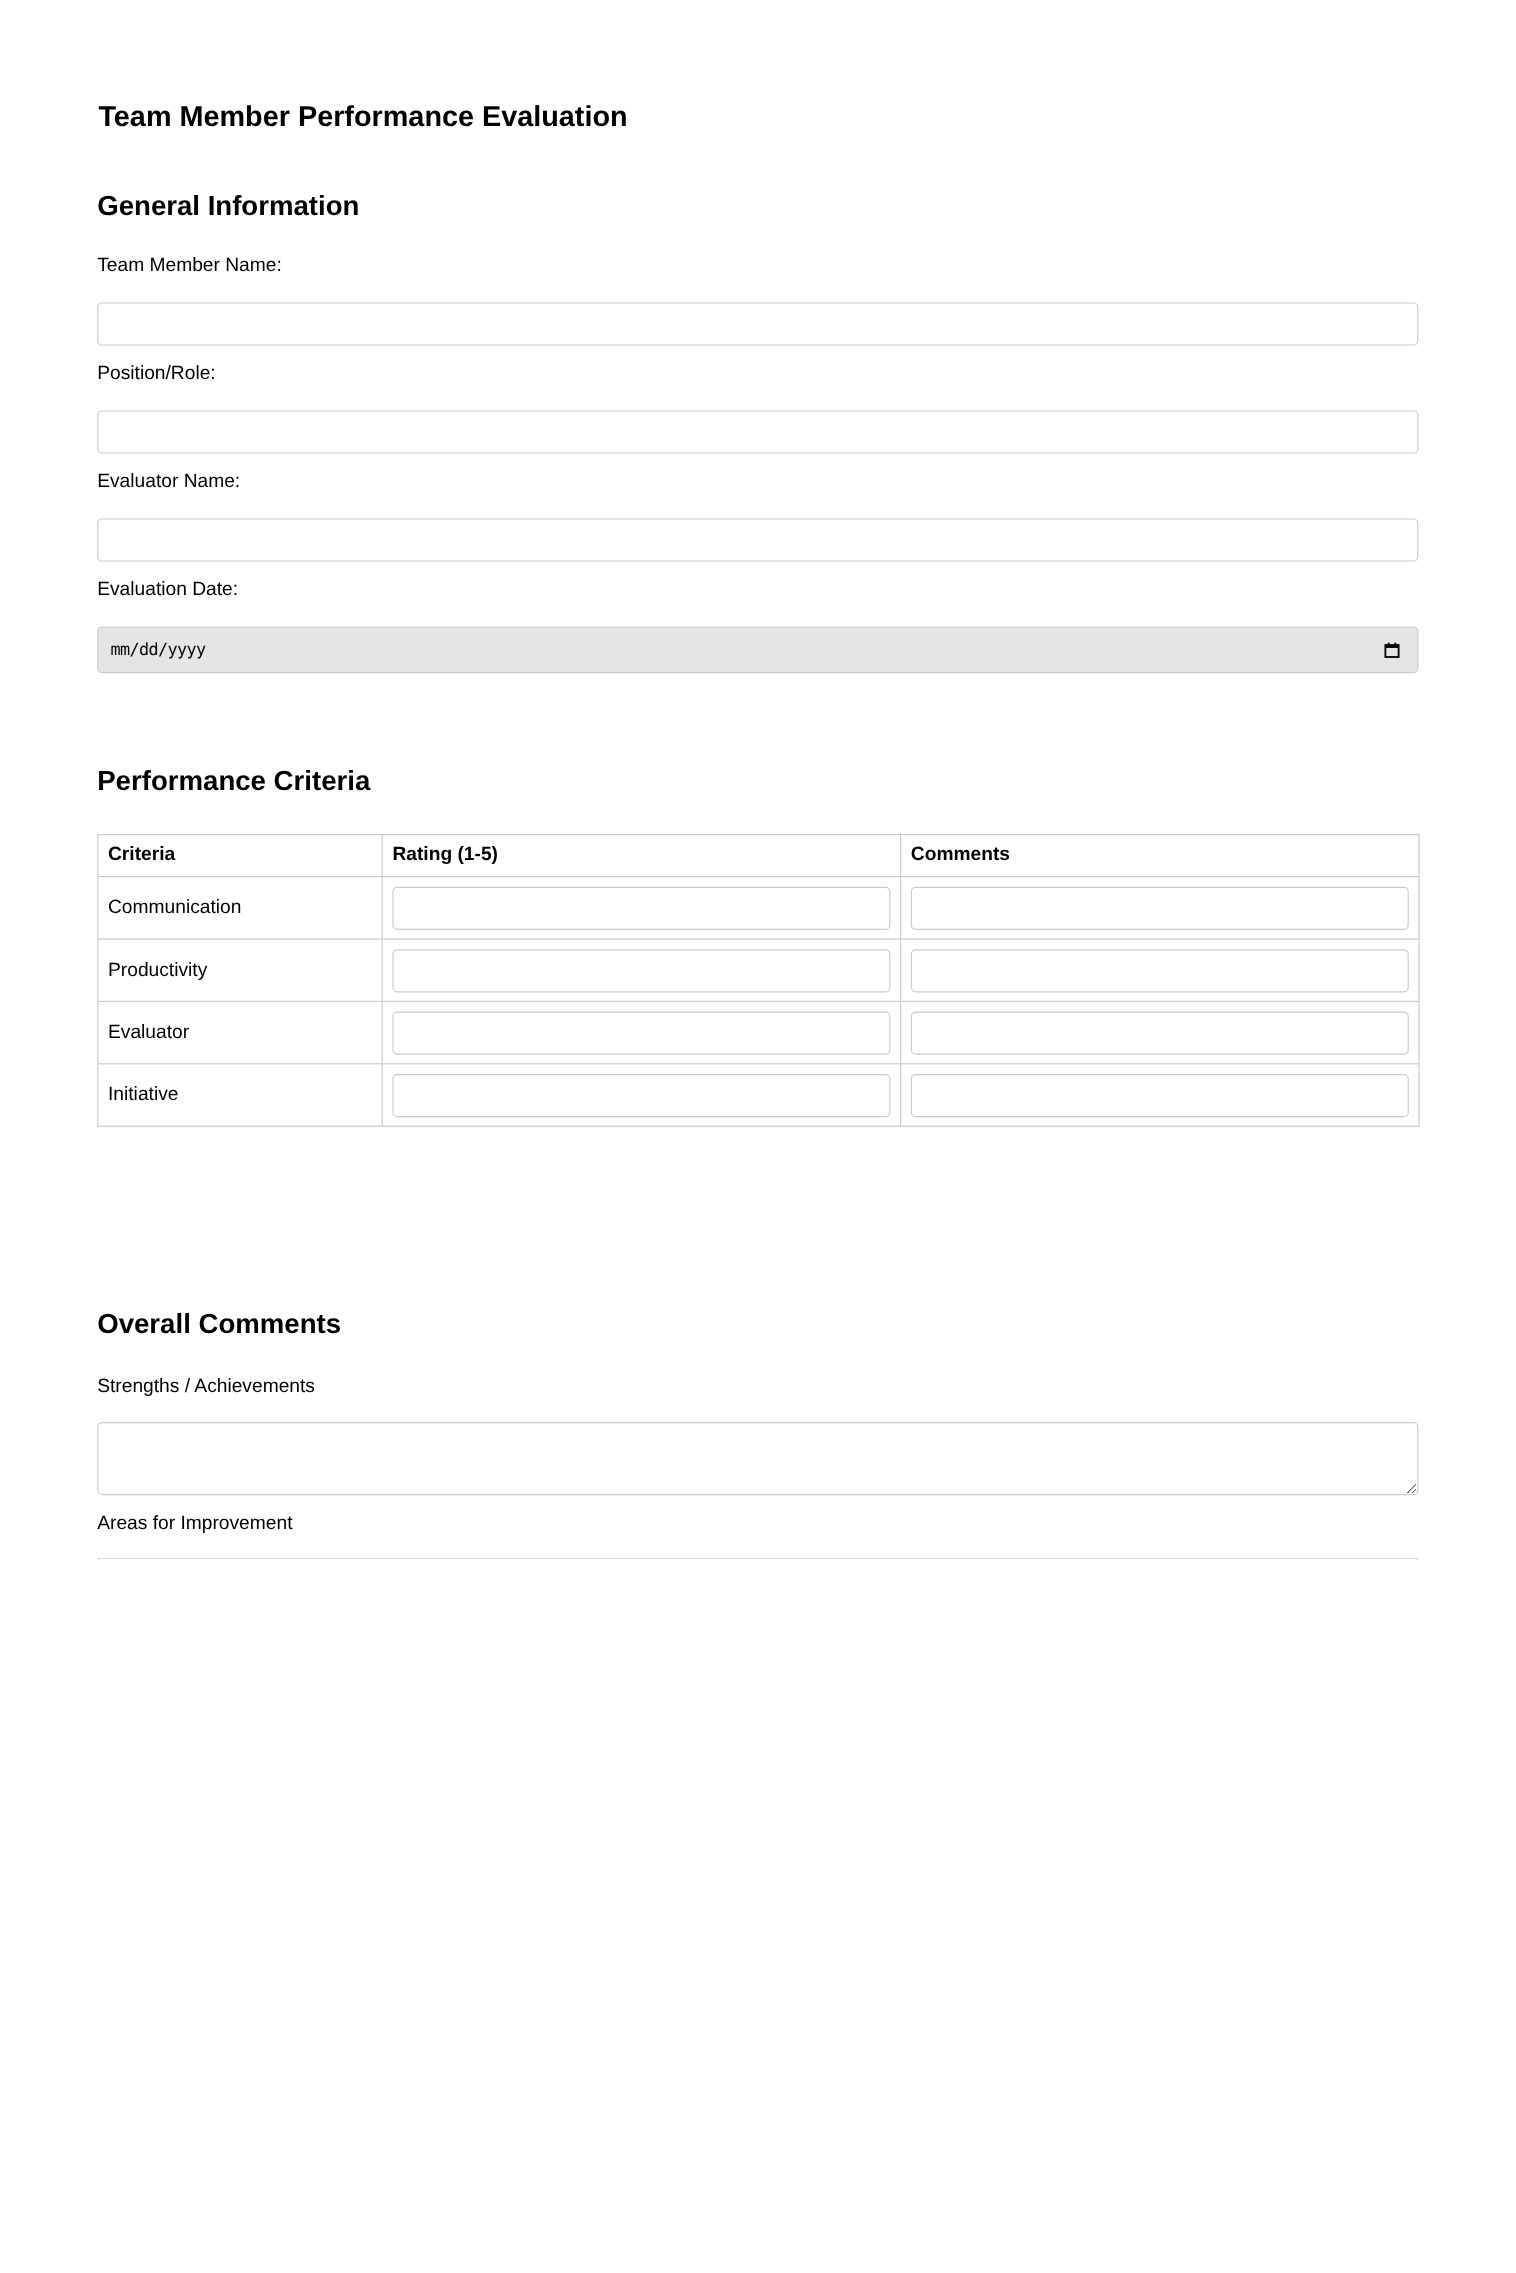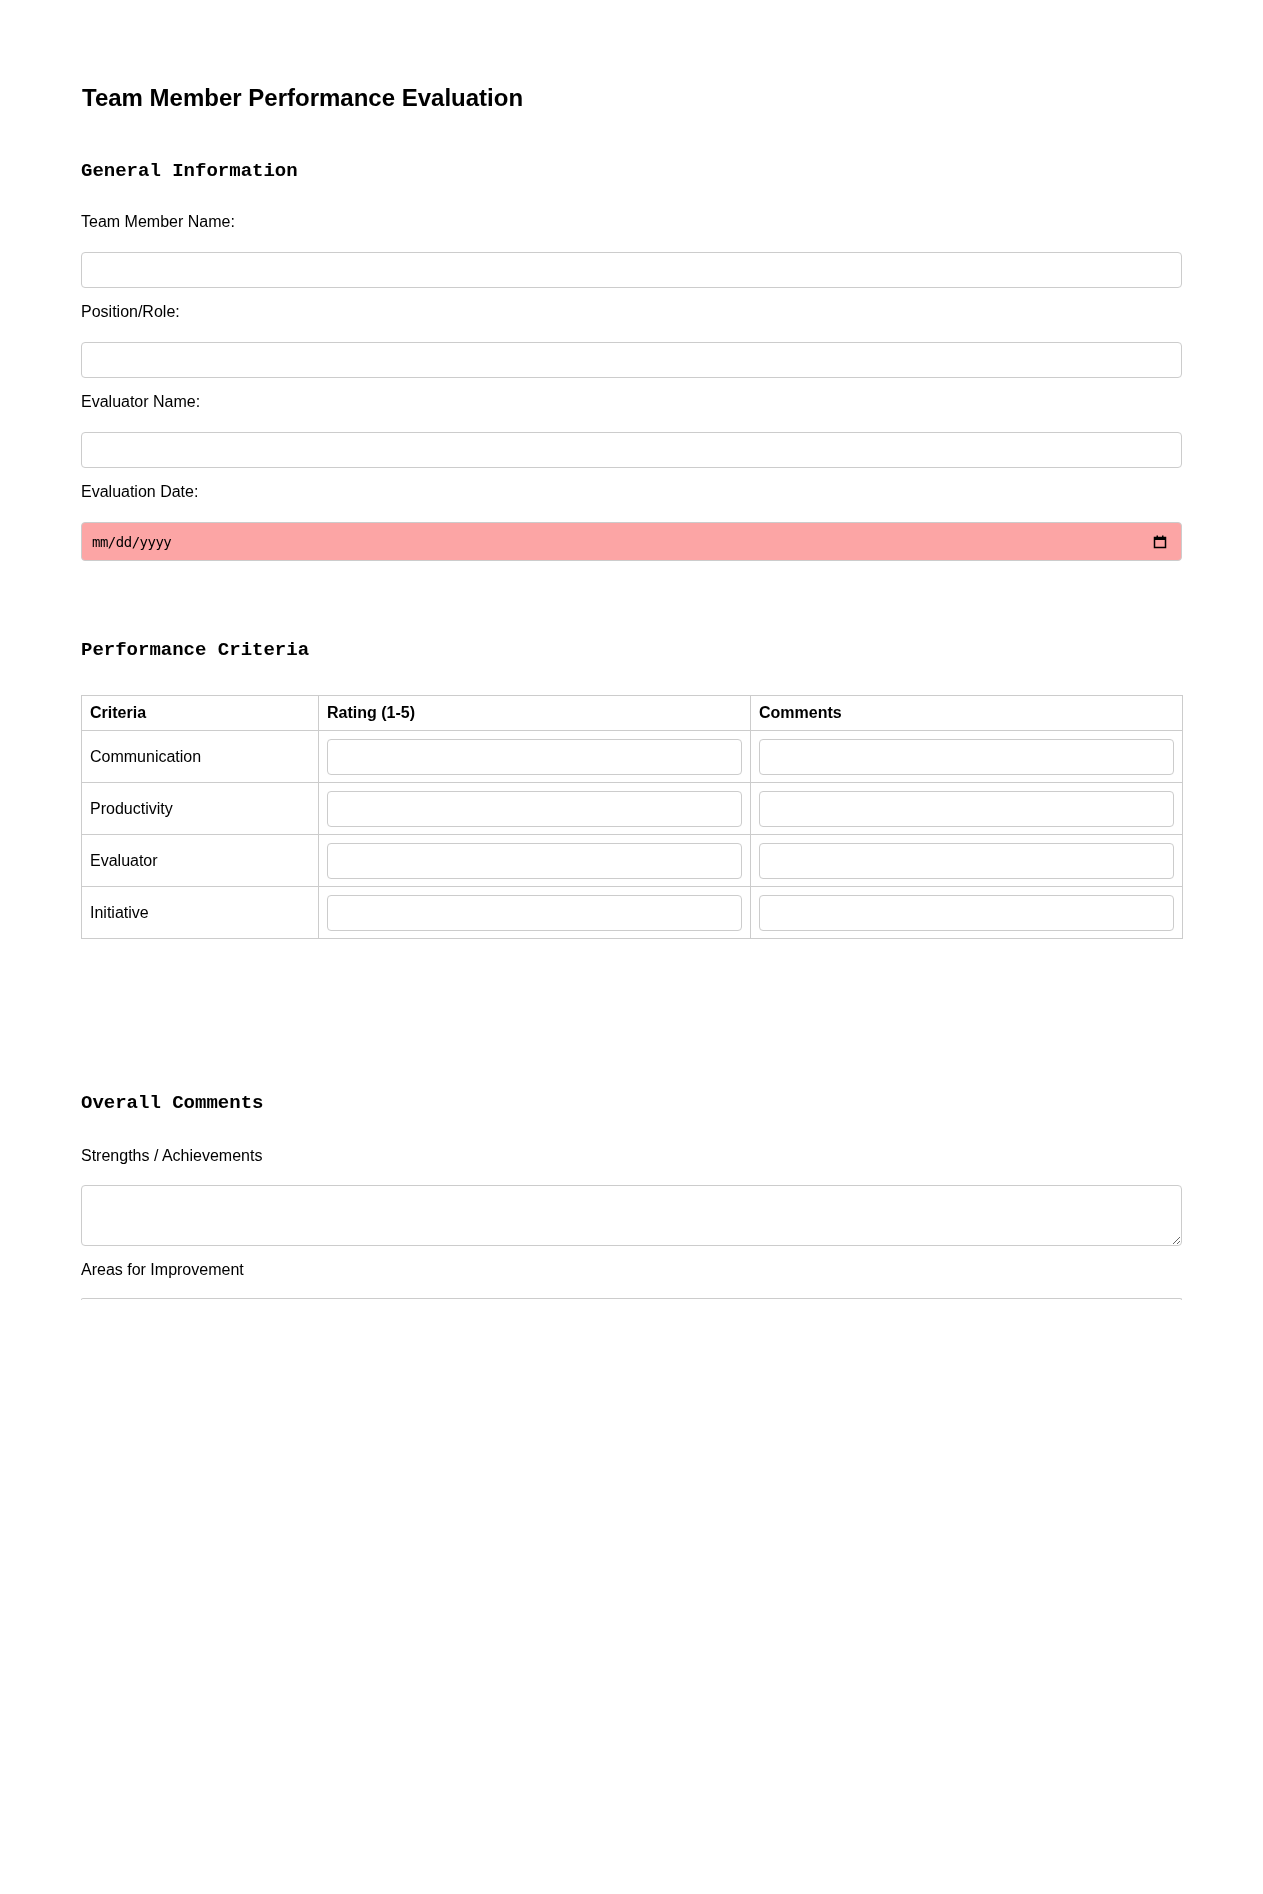--- a/index.html
+++ b/index.html
@@ -28,25 +28,24 @@
       margin: 0;
       font-size: 24px;
       font-weight: bold;
       line-height: 30px;
       white-space: nowrap;
     }
     .section-heading {
       position: absolute;
       left: 0;
       margin: 0;
-      font-size: 19px;
+      font-size: 23px;
       font-weight: bold;
       line-height: 24px;
       white-space: nowrap;
-      font-family: Liberation Mono, monospace;
     }
     .label {
       position: absolute;
       left: 0;
       font-size: 16px;
       line-height: 20px;
       white-space: nowrap;
     }
     .text-input {
       position: absolute;
@@ -63,21 +62,21 @@
       outline: none;
     }
     .date-input {
       position: absolute;
       left: 0;
       width: 1101px;
       height: 39px;
       box-sizing: border-box;
       border: 1px solid #cccccc;
       border-radius: 4px;
-      background: #fca5a5;
+      background: #e5e5e5;
     }
     .date-placeholder {
       position: absolute;
       left: 10px;
       top: 9px;
       font-family: "DejaVu Sans Mono", "Liberation Mono", monospace;
       font-size: 14px;
       line-height: 20px;
       letter-spacing: -0.5px;
       color: #000;

